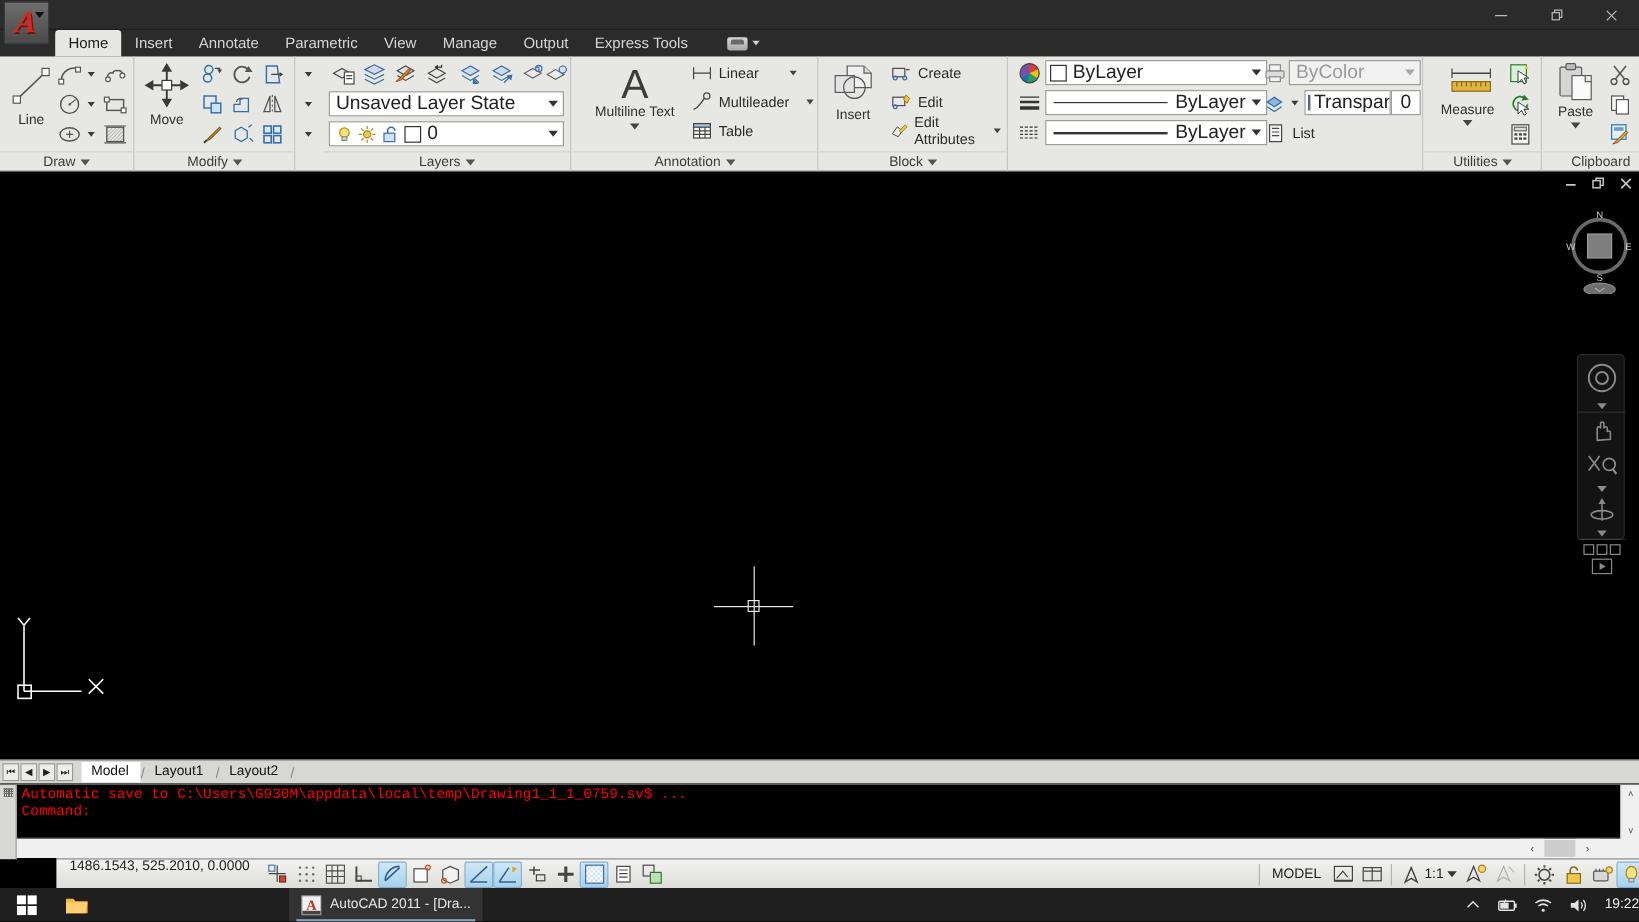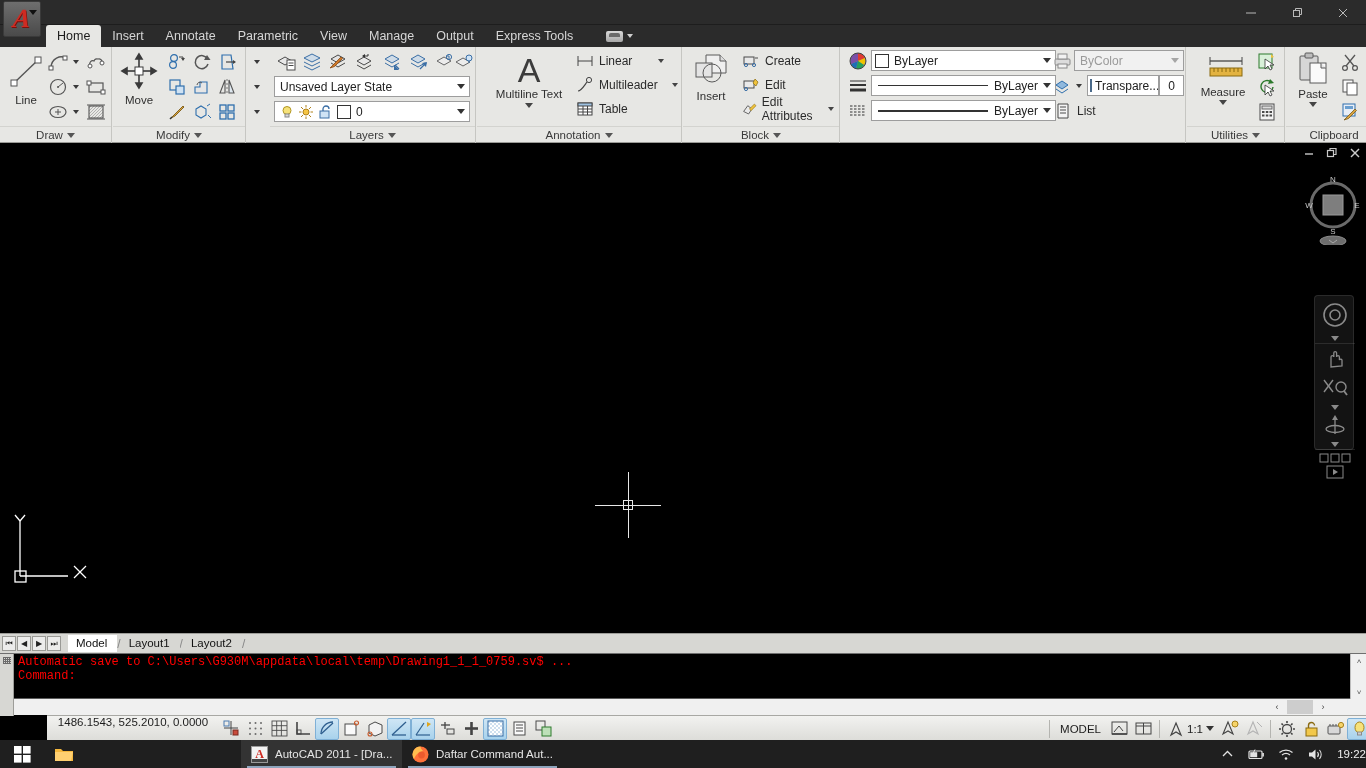--- a/index.html
+++ b/index.html
@@ -112,21 +112,21 @@
   
   .rowbtn{
     position:absolute; height:23px; display:flex; align-items:center; gap:5px;
     font-size:12px; color:#2a2a2a; padding:0 3px;
   }
 
   
   .combo{
     position:absolute; height:21px; background:#fff;
     border:1px solid #9d9d9d; display:flex; align-items:center;
-    font-size:12px; color:#222; padding-left:5px;
+    font-size:16px; color:#222; padding-left:5px;
   }
   .combo .cv{ flex:1; overflow:hidden; white-space:nowrap; }
   .combo .carrow{
     width:17px; height:19px; display:flex; align-items:center; justify-content:center;
     border-left:0;
   }
   .combo .carrow i{ border-left:4px solid transparent;border-right:4px solid transparent;border-top:5px solid #333; display:block;}
   .combo.dis{ background:#f1f1f1; color:#9a9a9a; }
   .combo.dis .carrow i{ border-top-color:#a6a6a6; }
 
@@ -1259,29 +1259,20 @@
     <div class="titem active" style="left:241px;">
       <svg width="17" height="17" viewBox="0 0 17 17">
         <rect x="0.5" y="0.5" width="16" height="16" fill="#f3f3f3" stroke="#9a9a9a"></rect>
         <text x="8.5" y="12" font-family="Liberation Serif, serif" font-size="12" font-weight="bold" fill="#cf2b22" text-anchor="middle">A</text>
         <rect x="1" y="13" width="15" height="3" fill="#444"></rect>
       </svg>
       <span>AutoCAD 2011 - [Dra...</span>
       <span class="under"></span>
     </div>
 
-    <div class="titem" style="left:402px;">
-      <svg width="17" height="17" viewBox="0 0 17 17">
-        <circle cx="8.5" cy="8.5" r="8" fill="#ff7139"></circle>
-        <path d="M8.5,0.5 A8,8 0 0 0 2,13 C4,8 7,6 11,5 C9,3 8.5,1.5 8.5,0.5 Z" fill="#ffbd4f"></path>
-        <circle cx="9.5" cy="9" r="3.4" fill="#e34f26" opacity="0.65"></circle>
-      </svg>
-      <span>Daftar Command Aut...</span>
-      <span class="under"></span>
-    </div>
 
     <div class="tray">
       <span class="ti">
         <svg width="13" height="13" viewBox="0 0 13 13">
             <polyline points="2,8 6.5,3.5 11,8" fill="none" stroke="#e3e3e3" stroke-width="1.3"></polyline>
           </svg>
       </span>
       <span class="ti">
         <svg width="18" height="13" viewBox="0 0 18 13">
             <rect x="2" y="3" width="13" height="7.5" rx="1" fill="none" stroke="#e3e3e3" stroke-width="1.2"></rect>

